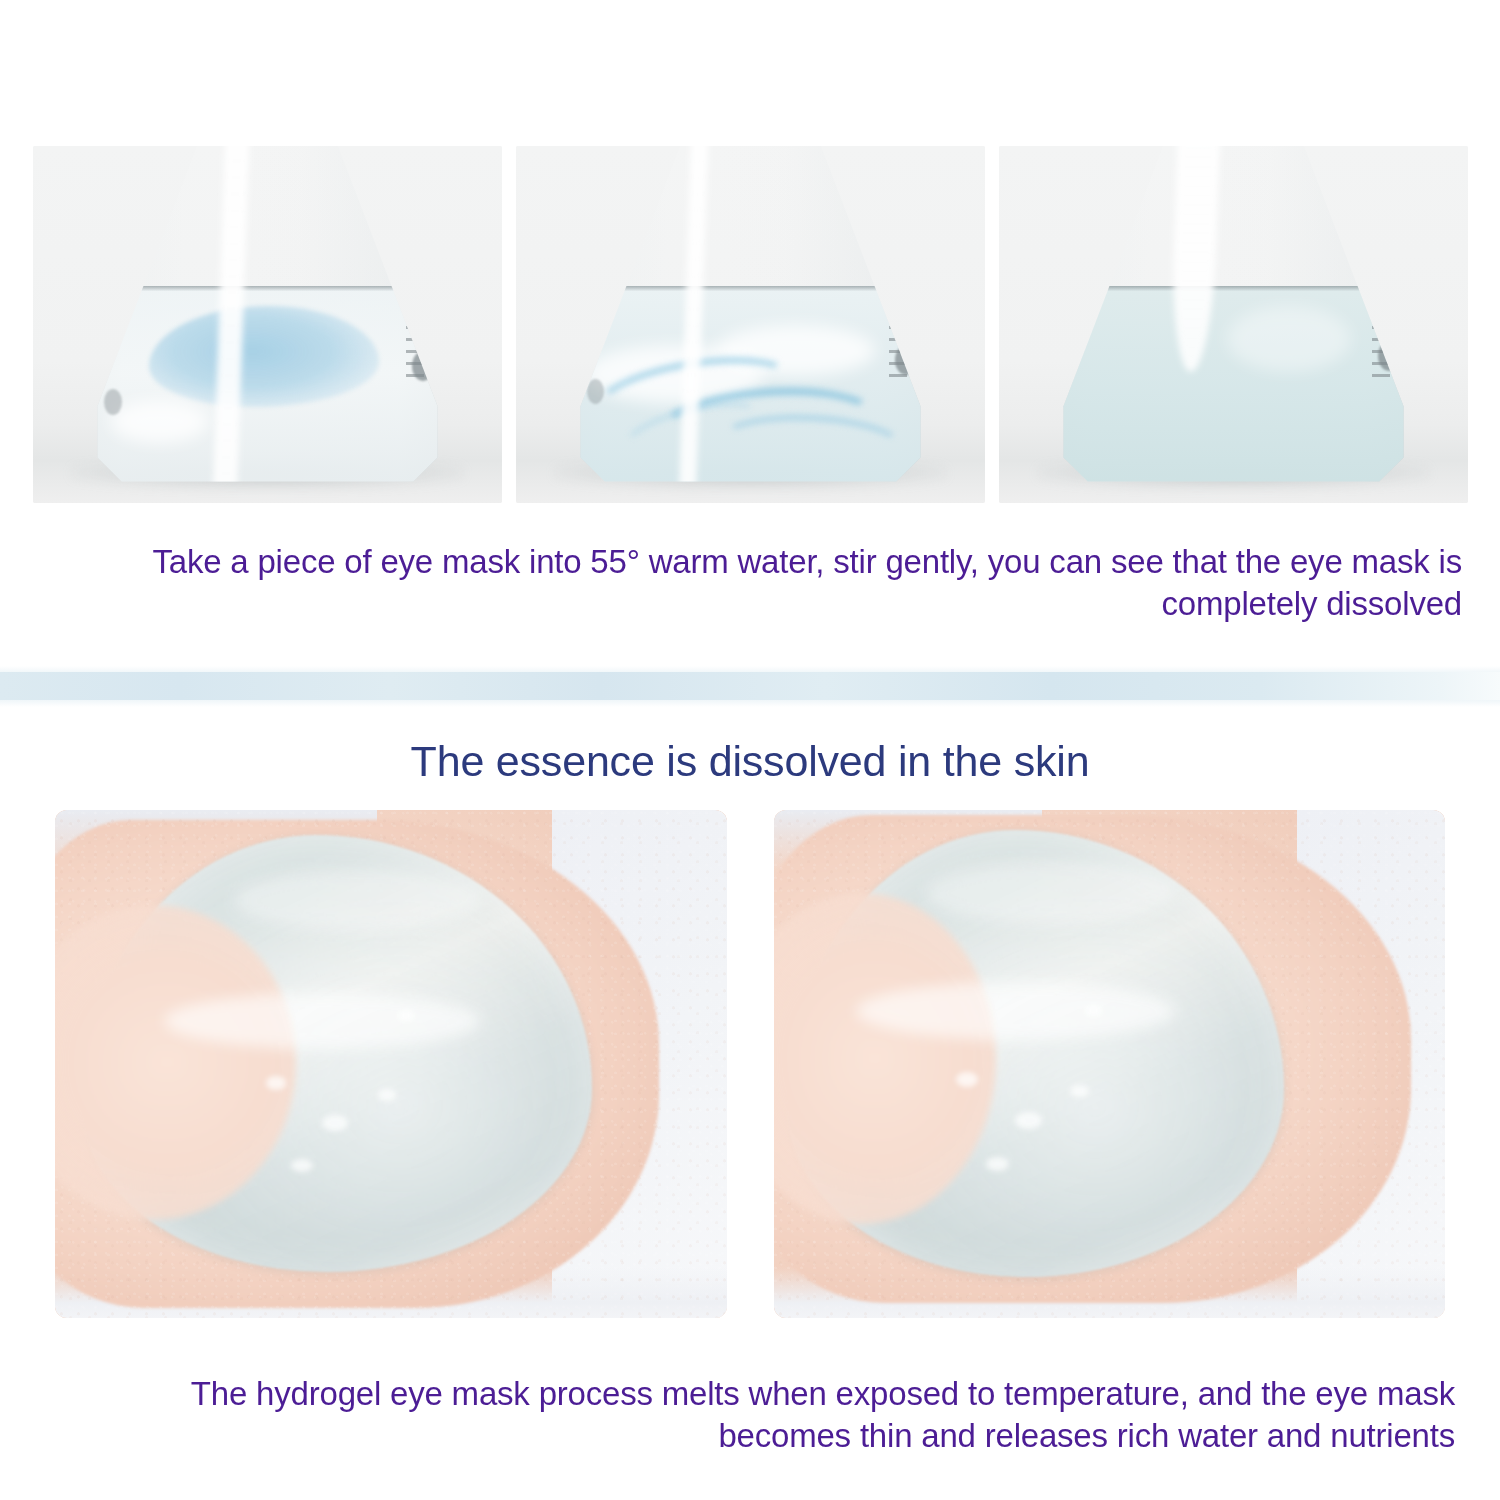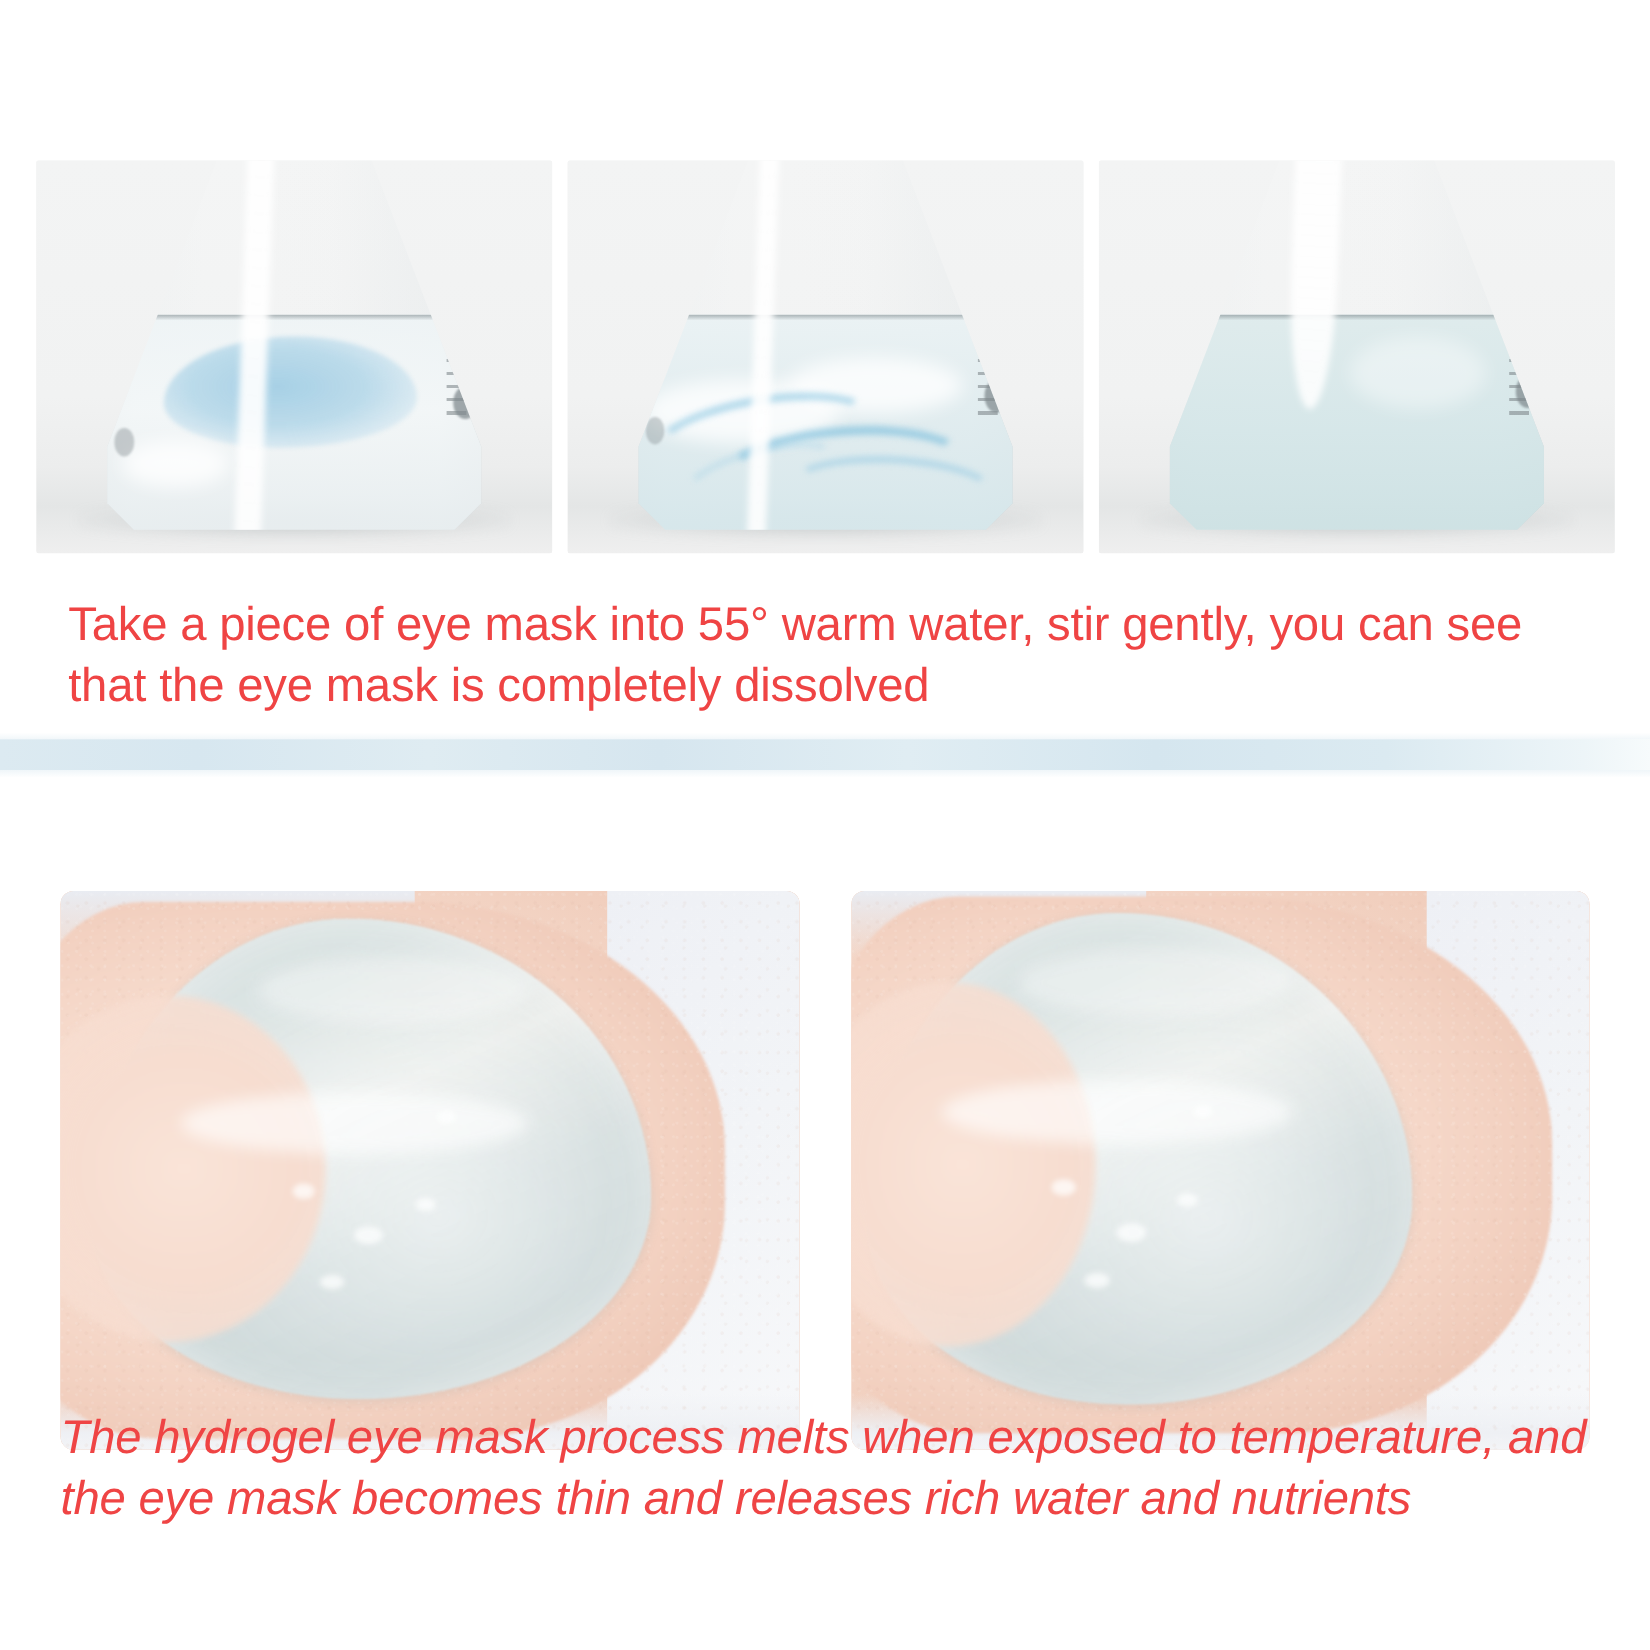--- a/index.html
+++ b/index.html
@@ -27,26 +27,26 @@
   .section-heading {
     color: #2c3a7d;
     font-size: 43px;
     line-height: 1.12;
     font-weight: 400;
     letter-spacing: -0.2px;
     text-align: center;
     white-space: nowrap;
   }
   .caption {
-    color: #ef4444;
-    font-size: 43px;
+    color: #4c1d95;
+    font-size: 33px;
     line-height: 1.27;
     font-weight: 400;
     letter-spacing: -0.2px;
-    text-align: left;
+    text-align: right;
   }
 
   
   .sec1-title {
     position: absolute;
     top: 44px;
     left: 0;
     width: 1500px;
   }
 
@@ -353,24 +353,23 @@
   }
   .patch-speck {
     position: absolute;
     background: rgba(255,255,255,0.72);
     border-radius: 50%;
     filter: blur(2.5px);
   }
 
   .sec2-caption {
     position: absolute;
-    top: 1280px;
+    top: 1373px;
     left: 55px;
     width: 1400px;
-    font-style: italic;
   }
 </style>
 </head>
 <body>
 
 <div class="page">
 
 
   <div class="photo-row-top">
 
@@ -426,20 +425,21 @@
         <div class="glass-sheen wide"></div>
       </div>
     </div>
 
   </div>
 
   <div class="caption sec1-caption">Take a piece of eye mask into 55° warm water, stir gently, you can see that the eye mask is completely dissolved</div>
 
   <div class="divider-band"></div>
 
+  <div class="section-heading sec2-title">The essence is dissolved in the skin</div>
 
   <div class="photo-row-bottom">
 
     <div class="photo-skin">
       <div class="skin-bg"></div>
       <div class="skin-backdrop"></div>
       <div class="skin-backdrop corner-tl"></div>
       <div class="skin-backdrop bottom-sliver"></div>
       <div class="hand"></div>
       <div class="skin-texture"></div>

